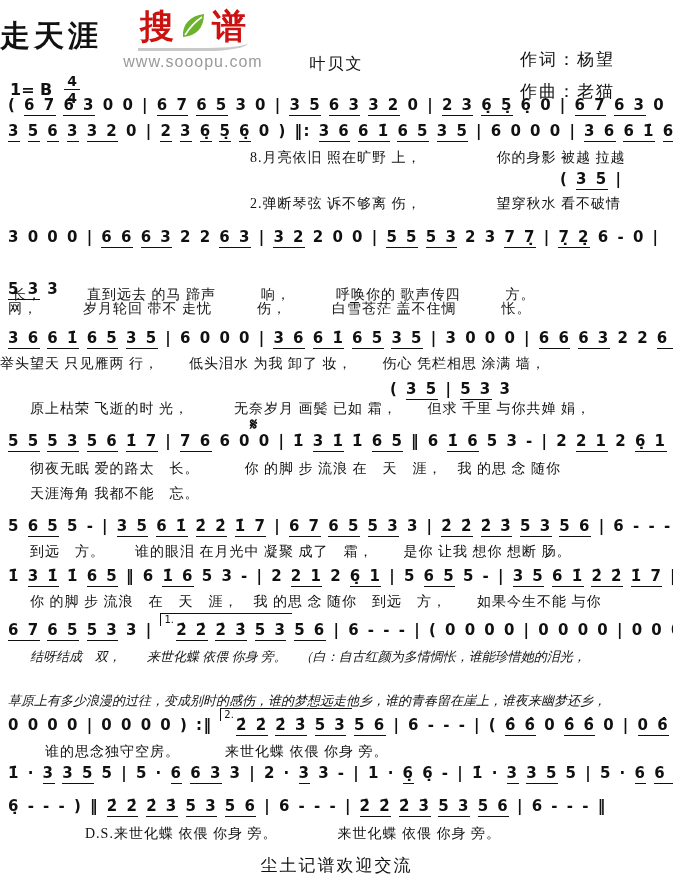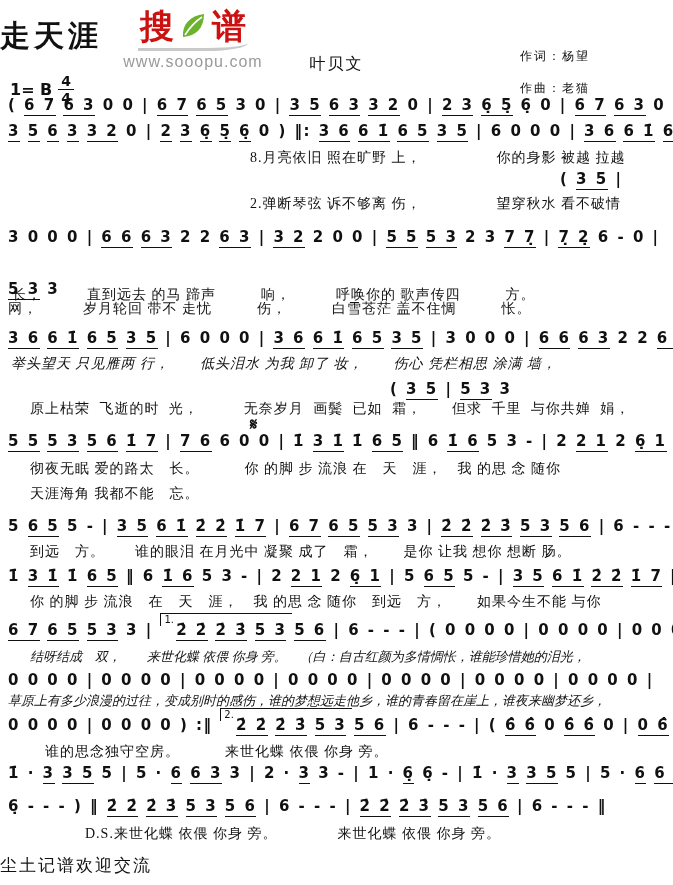--- a/index.html
+++ b/index.html
@@ -15,24 +15,24 @@
   .abs{position:absolute;white-space:nowrap;}
   
   .logo-box{top:10px;left:118px;width:150px;text-align:center;}
   .logo-row{display:flex;align-items:center;justify-content:center;gap:2px;}
   .logo-char{font-size:34px;font-weight:bold;color:#cc1111;font-family:"Liberation Serif",serif;line-height:1;}
   .leaf{width:34px;height:34px;display:inline-block;}
   .logo-url{font-size:16px;color:#9a9a9a;letter-spacing:1px;font-family:"Liberation Sans",sans-serif;margin-top:2px;}
   .logo-swoosh{width:110px;height:10px;margin:-6px auto 0 auto;border-bottom:3px solid #c9c9c9;border-radius:0 0 60%/100% 60%;}
   .title{top:16px;left:0;width:673px;text-align:left;font-size:30px;font-weight:bold;font-family:"Liberation Serif",serif;letter-spacing:4px;}
   .artist{top:54px;left:0;width:673px;text-align:center;font-size:16px;font-family:"Liberation Serif",serif;letter-spacing:2px;}
-  .credit{font-size:12px;font-family:"Liberation Serif",serif;letter-spacing:2px;}
+  .credit{font-size:17px;font-family:"Liberation Serif",serif;letter-spacing:2px;}
   .credit.lyr{top:48px;left:520px;}
   .credit.cmp{top:80px;left:520px;}
-  .keysig{top:74px;left:10px;font-size:16px;font-weight:bold;display:flex;align-items:center;gap:6px;}
+  .keysig{top:74px;left:10px;font-size:16px;font-weight:bold;display:flex;align-items:center;gap:12px;}
   .frac{display:inline-block;text-align:center;line-height:1;font-size:14px;font-weight:bold;}
   .frac .t{display:block;border-bottom:1.5px solid #111;padding:0 3px 1px 3px;}
   .frac .b{display:block;padding-top:1px;}
   
   .nline{
     font-size:15px;font-weight:bold;letter-spacing:1.5px;word-spacing:1px;
     font-family:"DejaVu Sans",sans-serif;line-height:1.25;
   }
   .nline .u{border-bottom:1.6px solid #111;padding-bottom:1px;}
   .nline .volta{
@@ -40,21 +40,21 @@
     margin-right:-124px;border-left:1.2px solid #111;border-top:1.2px solid #111;
     font-size:10px;font-weight:normal;line-height:12px;padding-left:3px;vertical-align:middle;
     letter-spacing:0;
   }
   .segno{font-size:17px;font-weight:bold;font-family:"DejaVu Sans",sans-serif;}
   
   .lyline{
     font-size:14px;font-family:"Liberation Serif",serif;letter-spacing:1px;line-height:1.2;
   }
   .lyline.small{font-size:13px;letter-spacing:0;font-style:italic;}
-  .footer{top:854px;left:0;width:673px;font-size:17px;font-family:"Liberation Serif",serif;letter-spacing:2px;}
+  .footer{top:854px;left:0;width:673px;text-align:center;font-size:17px;font-family:"Liberation Serif",serif;letter-spacing:2px;}
 </style>
 </head>
 <body>
 
 <div class="sheet">
 
   <div class="abs logo-box">
     <div class="logo-row">
       <span class="logo-char">搜</span>
       <span class="leaf">
@@ -92,39 +92,38 @@
   <div class="abs nline" style="top:170px;left:560px;">( <span class="u">3 5</span> |</div>
   <div class="abs lyline" style="top:196px;left:250px;">2.弹断琴弦 诉不够离 伤，　　　　　望穿秋水 看不破情</div>
 
   <div class="abs nline" style="top:228px;left:8px;">3 0 0 0 | <span class="u">6 6</span> <span class="u">6 3</span> 2 2 <span class="u">6 3</span> | <span class="u">3 2</span> 2 0 0 | <span class="u">5 5</span> <span class="u">5 3</span> 2 3 <span class="u">7 7̣</span> | <span class="u">7̣ 2̣</span> 6 - 0 |</div>
   <div class="abs lyline" style="top:256px;left:12px;margin-top:31px;">长，　　　直到远去 的马 蹄声　　　响，　　　呼唤你的 歌声传四　　　方。</div>
 
   <div class="abs nline" style="top:280px;left:8px;"><span class="u">5 3</span> 3</div>
   <div class="abs lyline" style="top:301px;left:8px;">网，　　　岁月轮回 带不 走忧　　　伤，　　　白雪苍茫 盖不住惆　　　怅。</div>
 
   <div class="abs nline" style="top:329px;left:8px;"><span class="u">3 6</span> <span class="u">6 1̇</span> <span class="u">6 5</span> <span class="u">3 5</span> | 6 0 0 0 | <span class="u">3 6</span> <span class="u">6 1̇</span> <span class="u">6 5</span> <span class="u">3 5</span> | 3 0 0 0 | <span class="u">6 6</span> <span class="u">6 3</span> 2 2 <span class="u">6 3</span> |  2 0 0 |</div>
-  <div class="abs lyline" style="top:356px;left:11px;font-style:italic;">举头望天 只见雁两 行，　　低头泪水 为我 卸了 妆，　　伤心 凭栏相思 涂满 墙，</div>
+  <div class="abs lyline" style="top:356px;left:0;">举头望天 只见雁两 行，　　低头泪水 为我 卸了 妆，　　伤心 凭栏相思 涂满 墙，</div>
 
   <div class="abs nline" style="top:380px;left:390px;">( <span class="u">3 5</span> | <span class="u">5 3</span> 3</div>
-  <div class="abs lyline" style="top:401px;left:30px;font-family:Liberation Mono, monospace;">原上枯荣 飞逝的时 光，　　　无奈岁月 画鬓 已如 霜，　　但求 千里 与你共婵 娟，</div>
+  <div class="abs lyline" style="top:401px;left:30px;">原上枯荣 飞逝的时 光，　　　无奈岁月 画鬓 已如 霜，　　但求 千里 与你共婵 娟，</div>
 
   <div class="abs nline" style="top:432px;left:8px;"><span class="u">5 5</span> <span class="u">5 3</span> <span class="u">5 6</span> <span class="u">1̇ 7</span> | <span class="u">7 6</span> 6 0 0 | 1̇ <span class="u">3 1̇</span> 1̇ <span class="u">6 5</span> ‖ 6 <span class="u">1̇ 6</span> 5 3 - | 2 <span class="u">2 1</span> 2 <span class="u">6̣ 1</span> |</div>
   <div class="abs lyline" style="top:461px;left:30px;">彻夜无眠 爱的路太　长。　　　你 的脚 步 流浪 在　天　涯，　我 的思 念 随你</div>
   <div class="abs lyline" style="top:486px;left:30px;">天涯海角 我都不能　忘。</div>
 
   <div class="abs nline" style="top:517px;left:8px;">5 <span class="u">6 5</span> 5 - | <span class="u">3 5</span> <span class="u">6 1̇</span> <span class="u">2̇ 2̇</span> <span class="u">1̇ 7</span> | <span class="u">6 7</span> <span class="u">6 5</span> <span class="u">5 3</span> 3 | <span class="u">2̇ 2̇</span> <span class="u">2̇ 3̇</span> <span class="u">5 3</span> <span class="u">5 6</span> | 6 - - - |</div>
   <div class="abs lyline" style="top:544px;left:30px;">到远　方。　　谁的眼泪 在月光中 凝聚 成了　霜，　　是你 让我 想你 想断 肠。</div>
 
   <div class="abs nline" style="top:567px;left:8px;">1̇ <span class="u">3 1̇</span> 1̇ <span class="u">6 5</span> ‖ 6 <span class="u">1̇ 6</span> 5 3 - | 2 <span class="u">2 1</span> 2 <span class="u">6̣ 1</span> | 5 <span class="u">6 5</span> 5 - | <span class="u">3 5</span> <span class="u">6 1̇</span> <span class="u">2̇ 2̇</span> <span class="u">1̇ 7</span> |</div>
   <div class="abs lyline" style="top:594px;left:30px;">你 的脚 步 流浪　在　天　涯，　我 的思 念 随你　到远　方，　　如果今生不能 与你</div>
 
   <div class="abs nline" style="top:621px;left:8px;"><span class="u">6 7</span> <span class="u">6 5</span> <span class="u">5 3</span> 3 | <span class="volta">1.</span> <span class="u">2̇ 2̇</span> <span class="u">2̇ 3̇</span> <span class="u">5 3</span> <span class="u">5 6</span> | 6 - - - | ( 0 0 0 0 | 0 0 0 0 | 0 0 0 0 |</div>
   <div class="abs lyline small" style="top:649px;left:30px;">结呀结成　双，　　来世化蝶 依偎 你身 旁。　（白：自古红颜为多情惆怅，谁能珍惜她的泪光，</div>
 
-  <div class="abs nline" style="top:671px;left:8px;">0 0 0 0 | 0 0 0 0 | 0 0 0 0 | 0 0 0 0 | 0 0 0 0 | 0 0 0 0 | 0 0 0 0 |</div>
   <div class="abs lyline small" style="top:693px;left:8px;">草原上有多少浪漫的过往，变成别时的感伤，谁的梦想远走他乡，谁的青春留在崖上，谁夜来幽梦还乡，</div>
 
   <div class="abs nline" style="top:716px;left:8px;">0 0 0 0 | 0 0 0 0 ) :‖ <span class="volta">2.</span> <span class="u">2̇ 2̇</span> <span class="u">2̇ 3̇</span> <span class="u">5 3</span> <span class="u">5 6</span> | 6 - - - | ( <span class="u">6̂ 6̂</span> 0 <span class="u">6̂ 6̂</span> 0 | <span class="u">0 6̂</span> 0 0 0 |</div>
   <div class="abs lyline" style="top:744px;left:45px;">谁的思念独守空房。　　　来世化蝶 依偎 你身 旁。</div>
 
   <div class="abs nline" style="top:764px;left:8px;">1̇ · <span class="u">3</span> <span class="u">3 5</span> 5 | 5 · <span class="u">6</span> <span class="u">6 3</span> 3 | 2 · <span class="u">3</span> 3 - | 1 · <span class="u">6̣</span> 6̣ - | 1̇ · <span class="u">3</span> <span class="u">3 5</span> 5 | 5 · <span class="u">6</span> <span class="u">6 3</span> 3 | 2 ·  3 - |</div>
 
   <div class="abs nline" style="top:797px;left:8px;">6̣ - - - ) ‖ <span class="u">2̇ 2̇</span> <span class="u">2̇ 3̇</span> <span class="u">5 3</span> <span class="u">5 6</span> | 6 - - - | <span class="u">2̇ 2̇</span> <span class="u">2̇ 3̇</span> <span class="u">5 3</span> <span class="u">5 6</span> | 6 - - - ‖</div>
   <div class="abs lyline" style="top:826px;left:85px;">D.S.来世化蝶 依偎 你身 旁。　　　　来世化蝶 依偎 你身 旁。</div>
 

